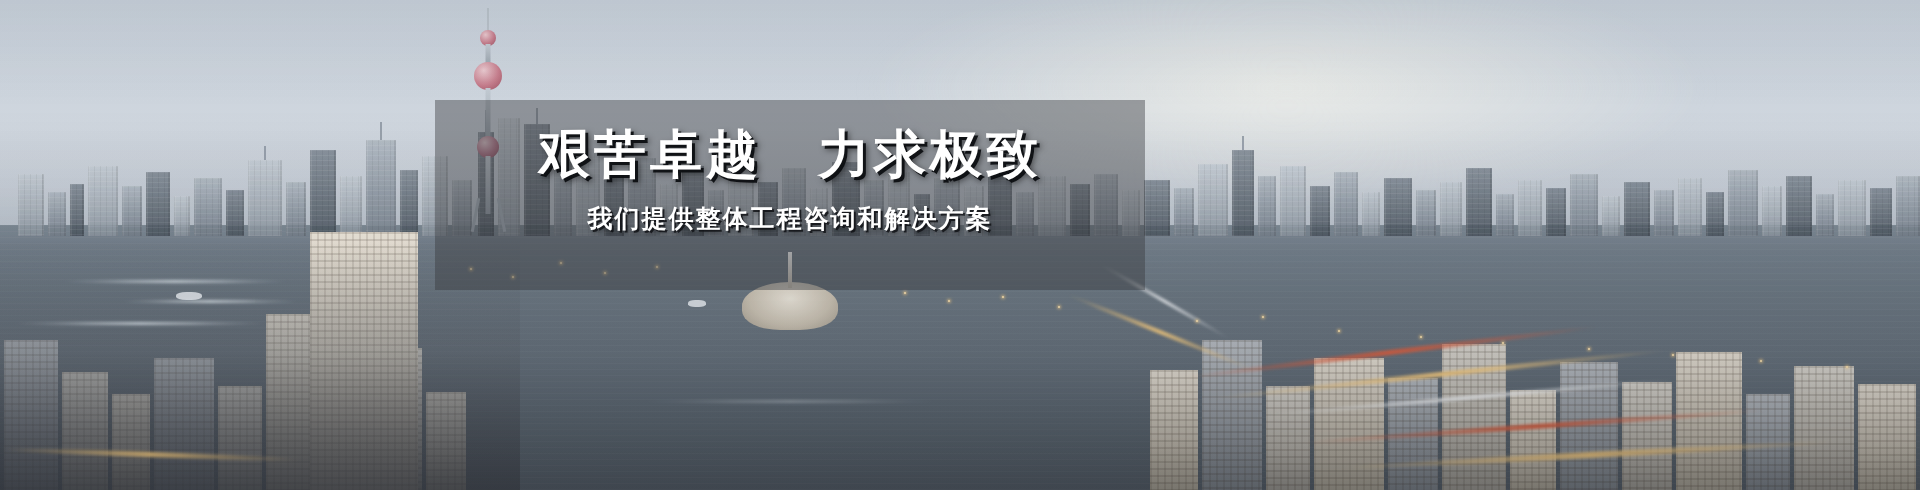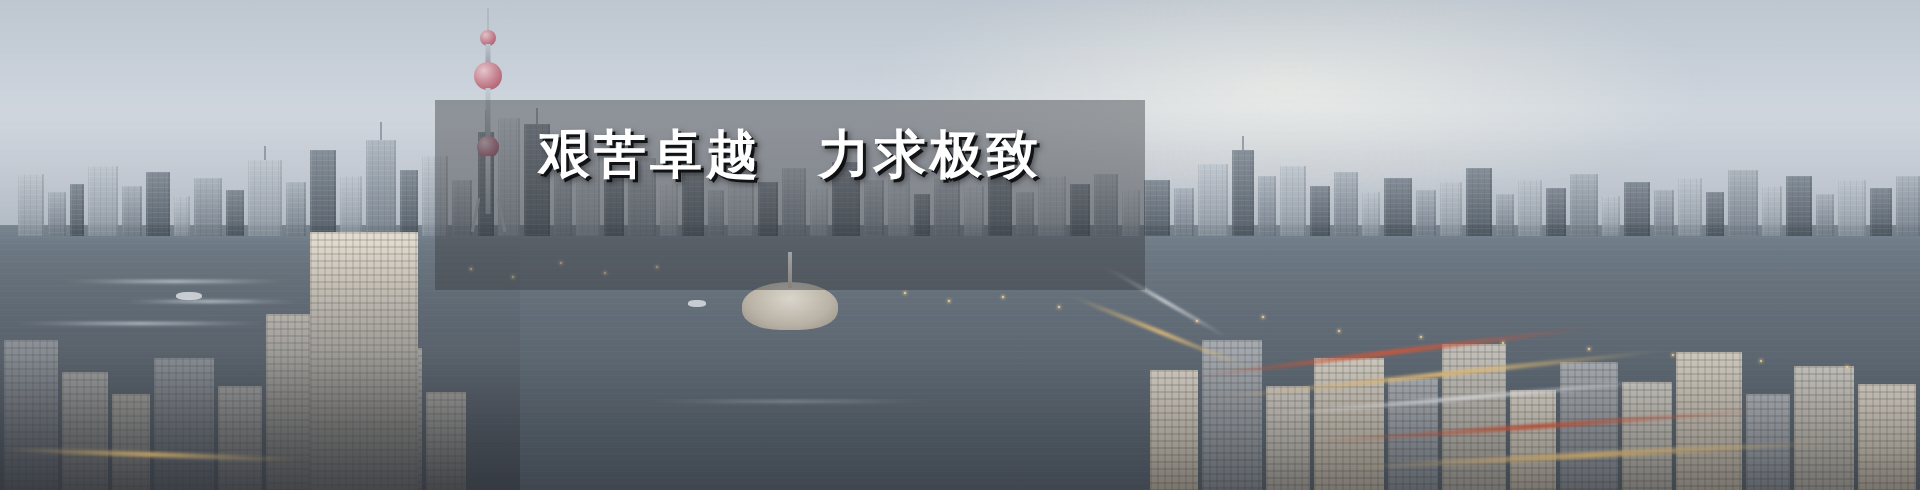--- a/index.html
+++ b/index.html
@@ -349,15 +349,16 @@
   <div class="citylight" style="left:1672px; top:354px;"></div>
   <div class="citylight" style="left:1760px; top:360px;"></div>
   <div class="citylight" style="left:1846px; top:366px;"></div>
 
   <div class="veil"></div>
 
   <div class="overlay-panel"></div>
 
   <div class="text-block">
     <div class="headline">艰苦卓越　力求极致</div>
+    <div class="subhead">我们提供整体工程咨询和解决方案</div>
   </div>
 
 </div>
 
 </body></html>

